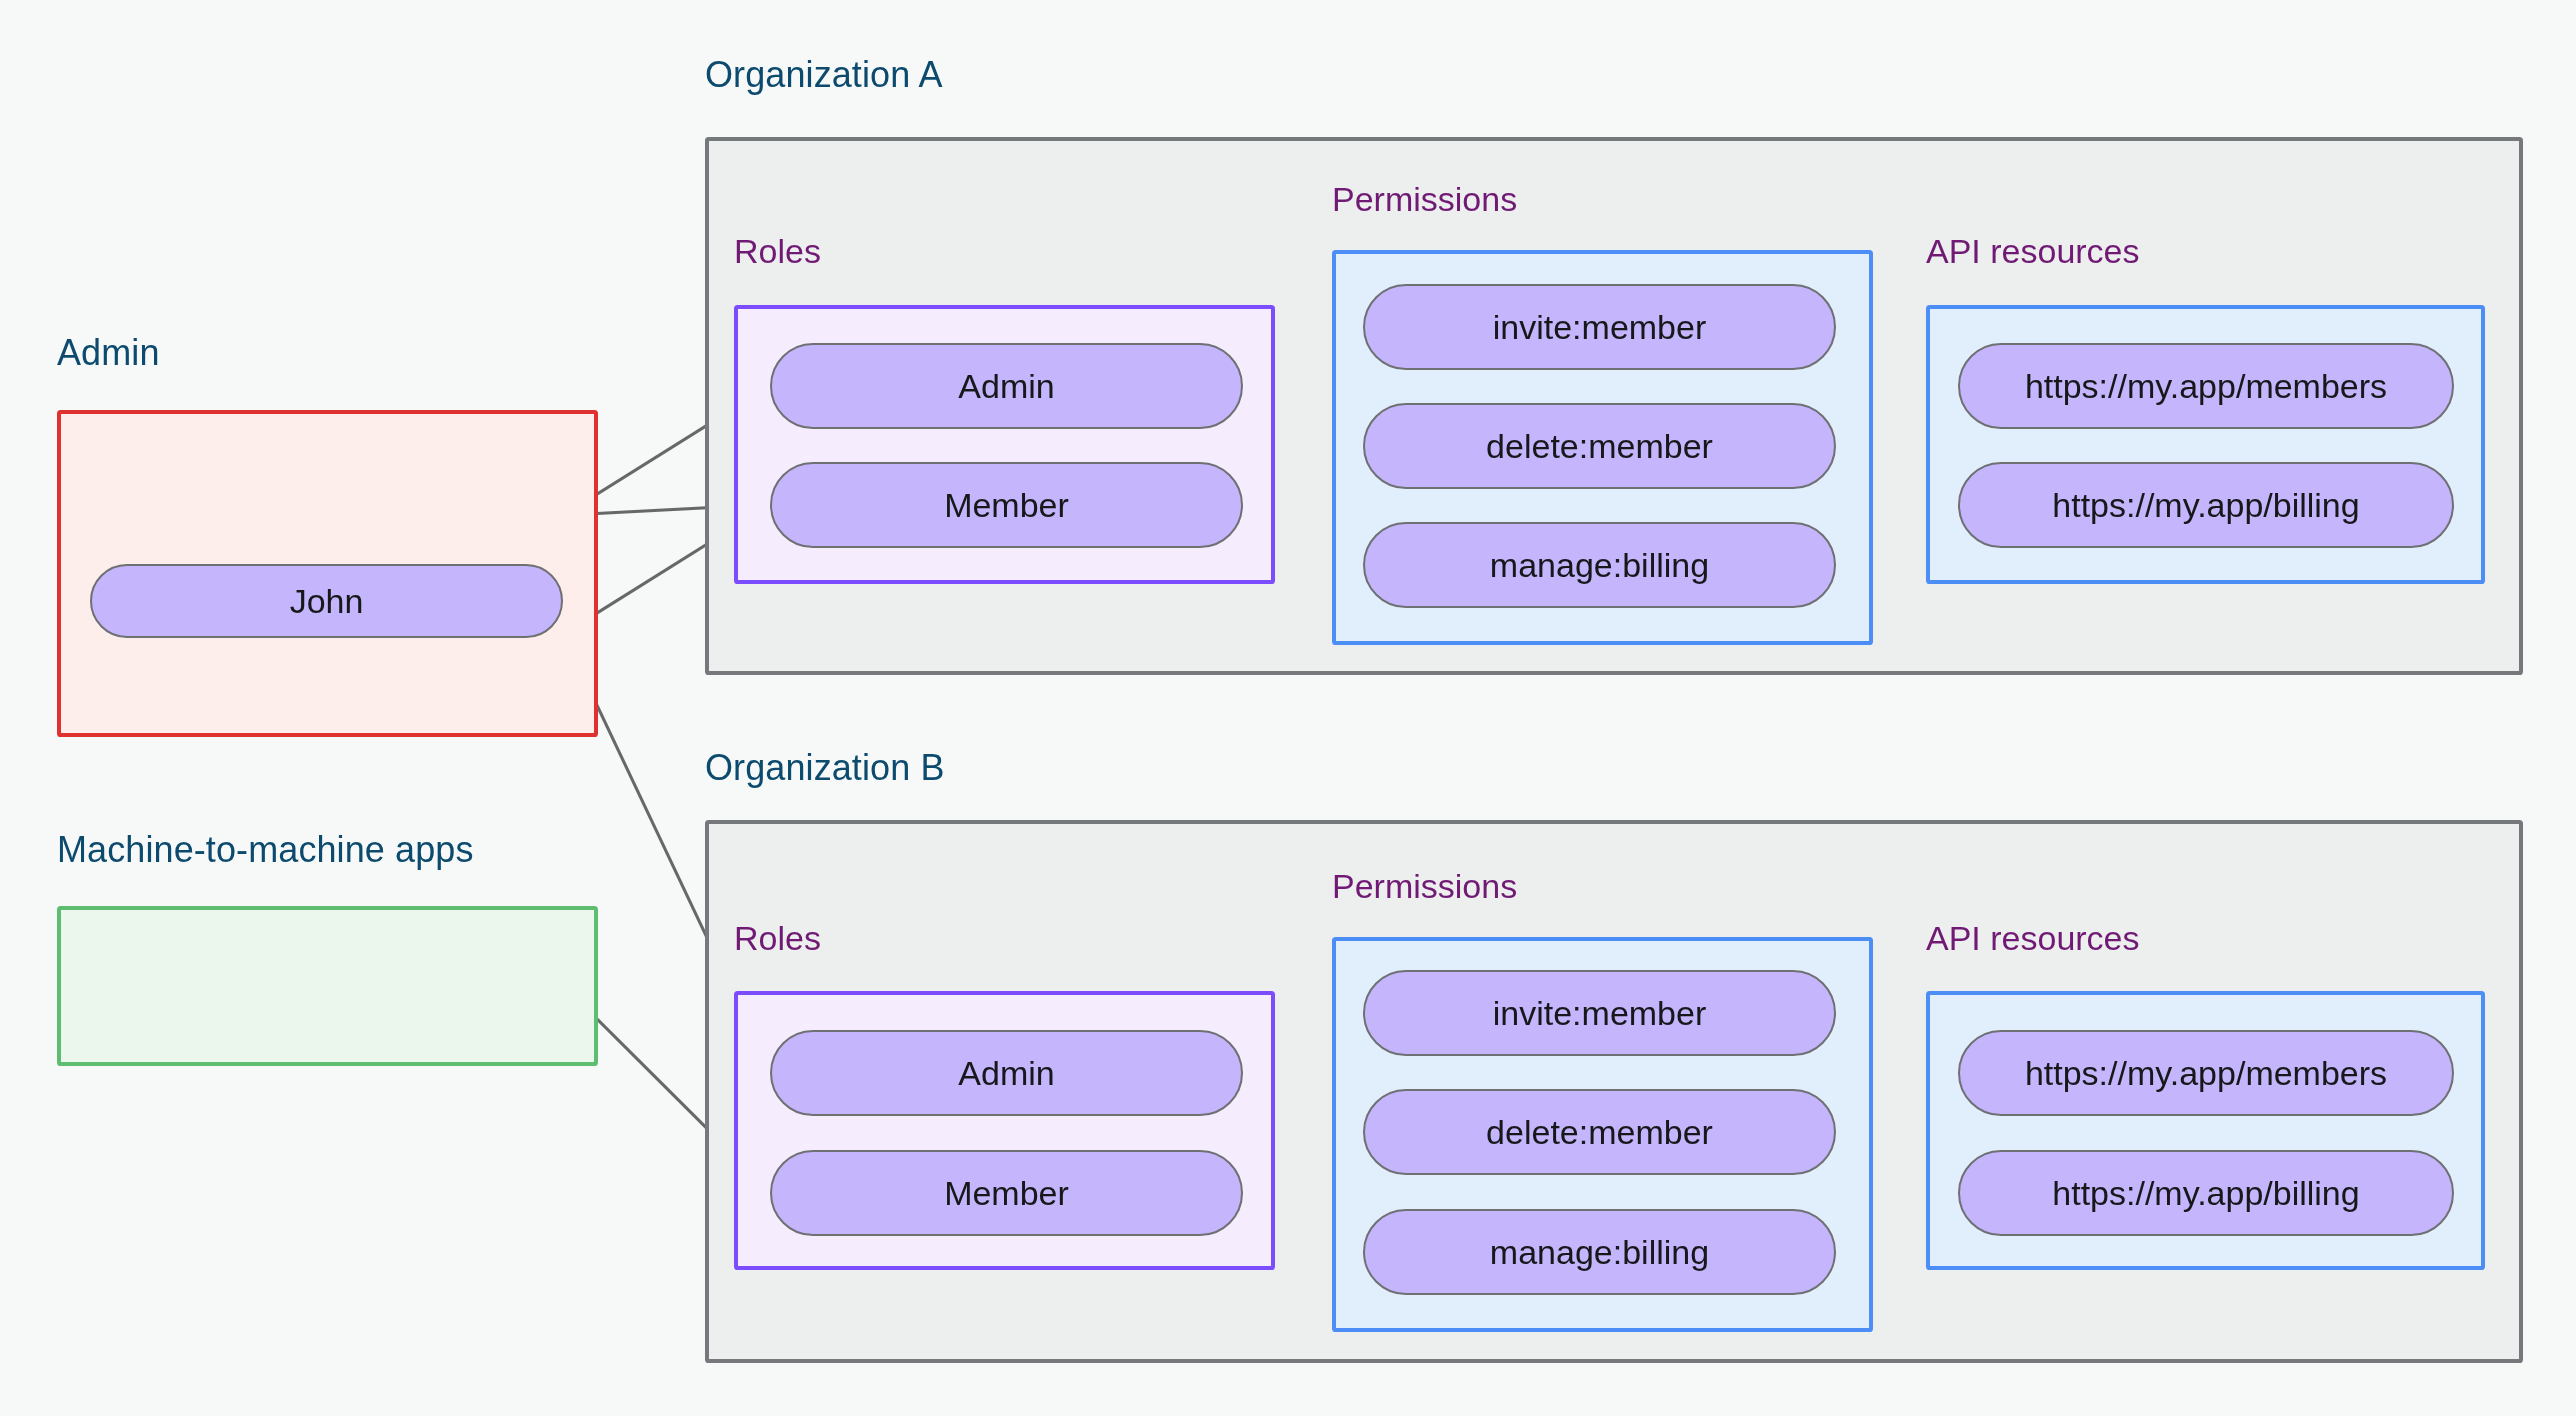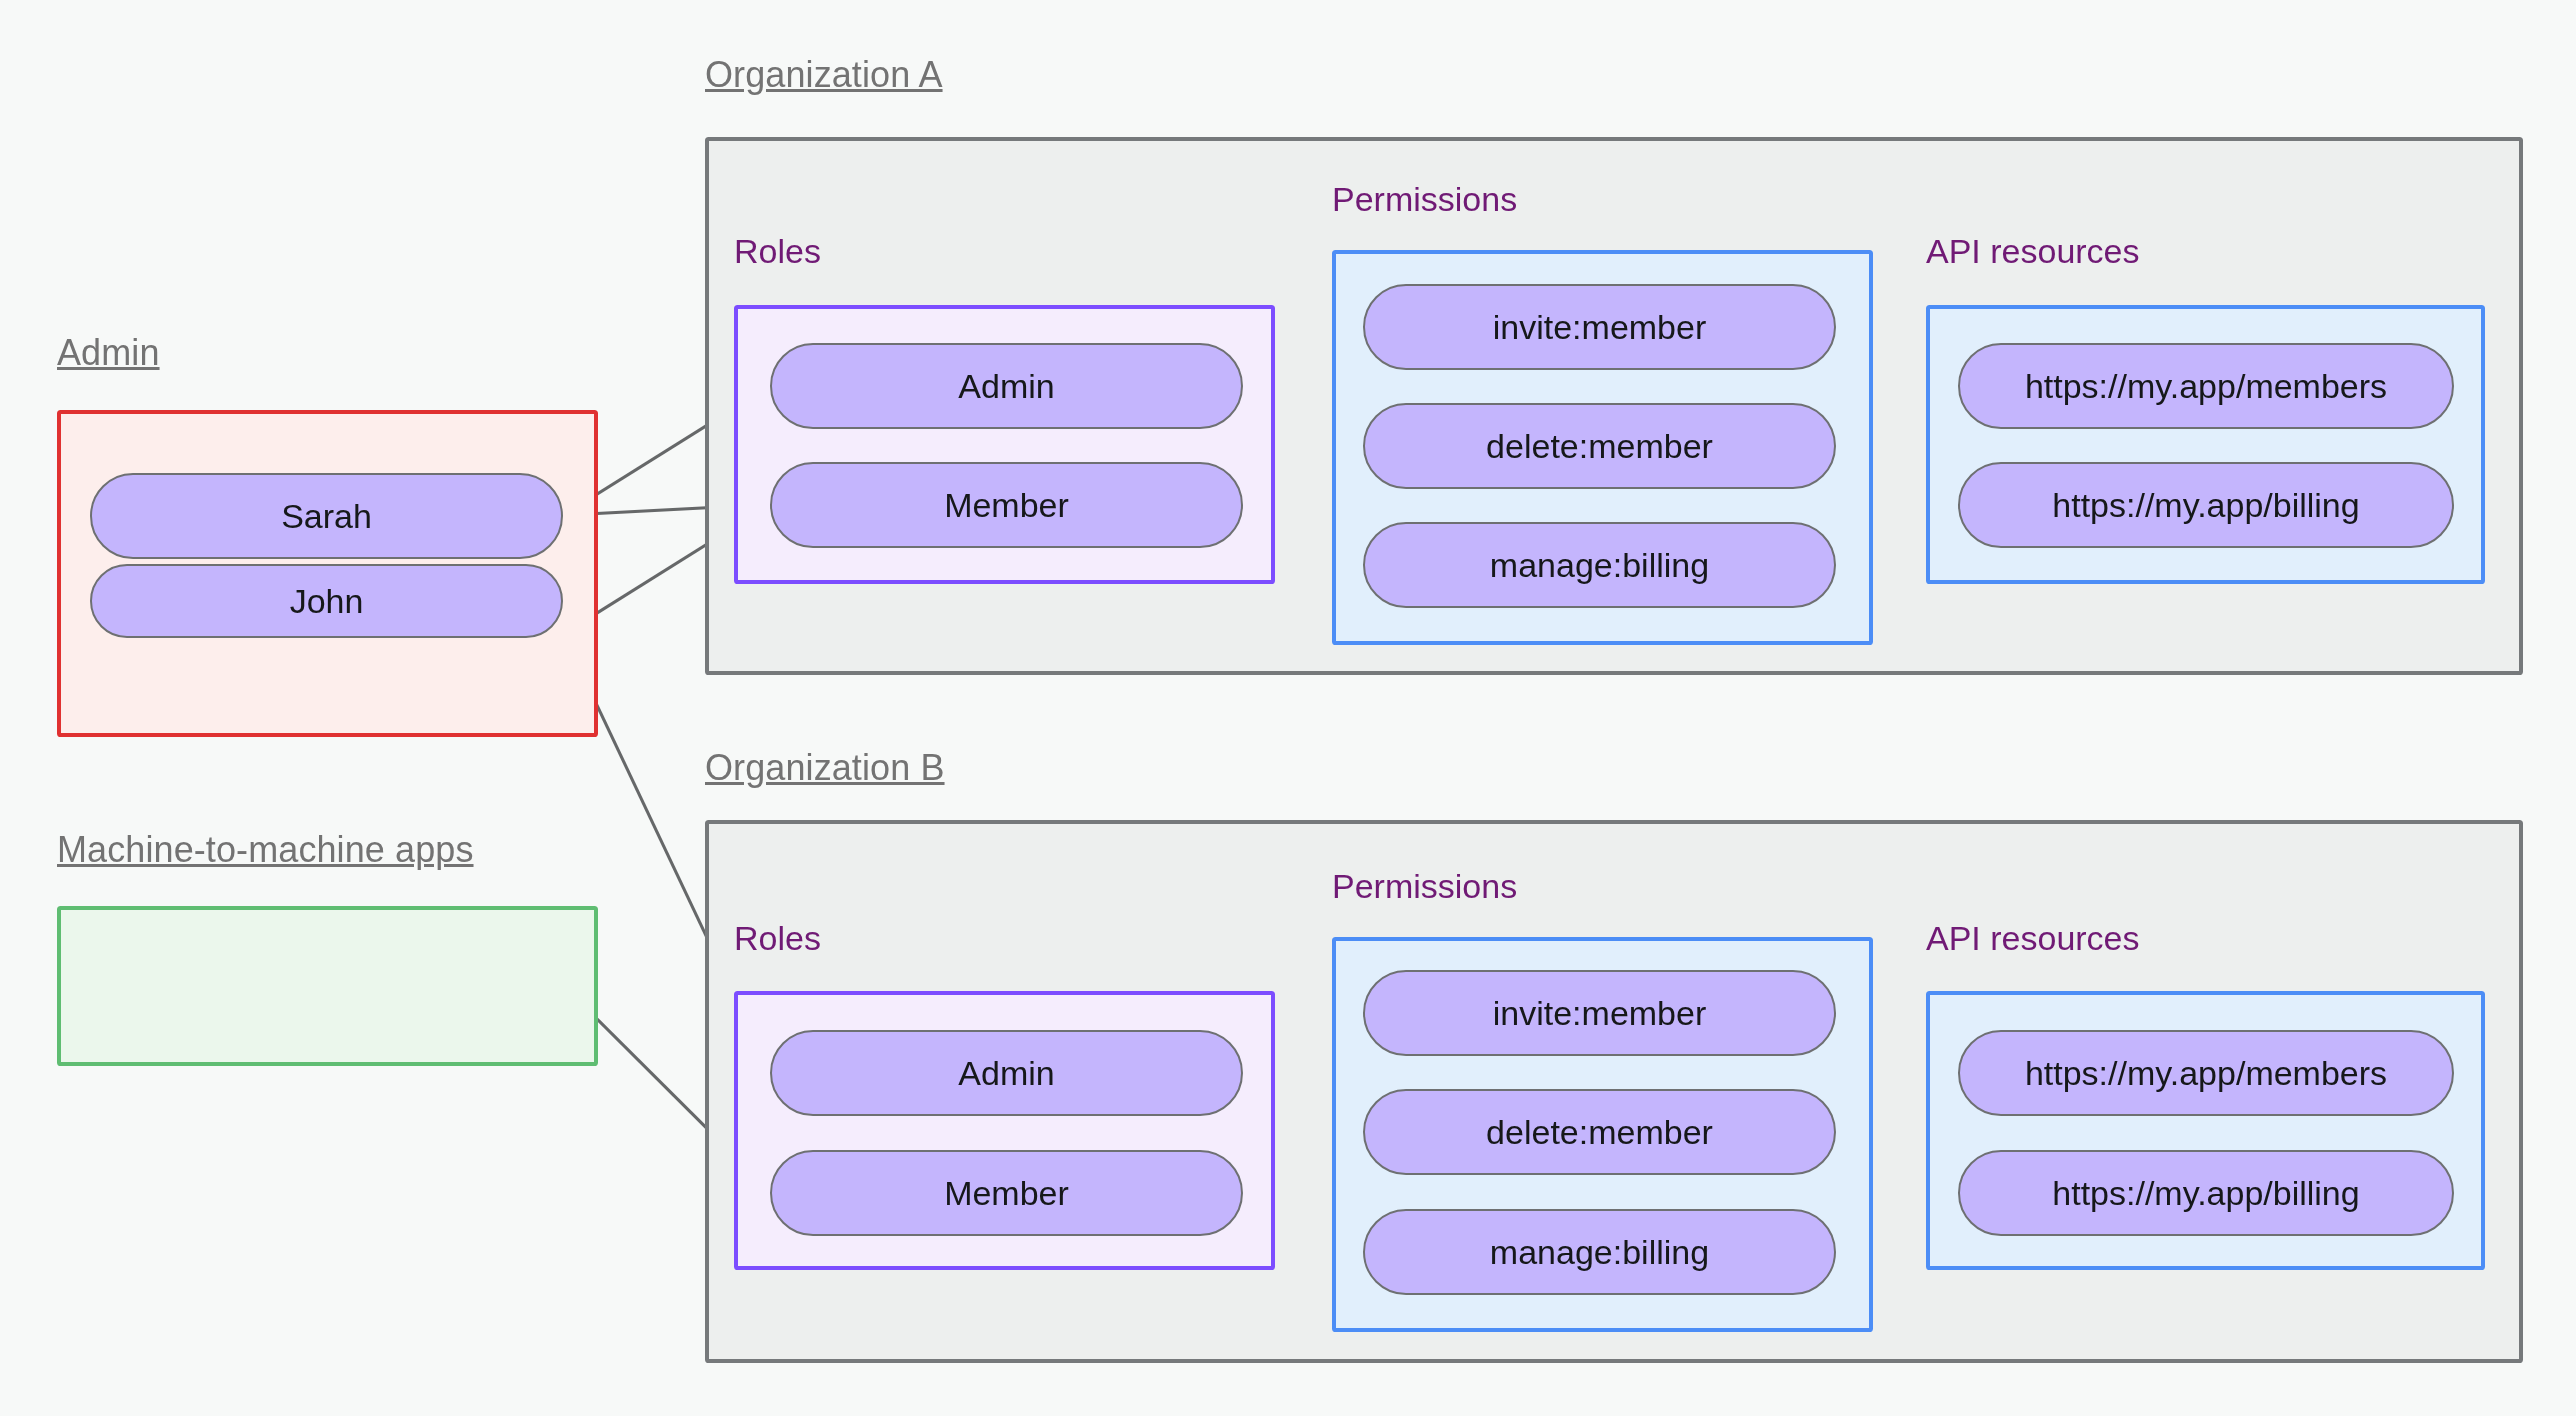--- a/index.html
+++ b/index.html
@@ -14,25 +14,24 @@
 
   
   #wires{position:absolute;left:0;top:0;width:2576px;height:1416px;z-index:1;pointer-events:none;}
   #wires line{stroke:#666869;stroke-width:3.4;}
   #wires circle{fill:#6c6e70;}
 
   
   .group-label{
     position:absolute;
     font-size:36px;
-    color:#737373;
+    color:#0c4a6e;
     letter-spacing:0.1px;
     white-space:nowrap;
     z-index:4;
-    text-decoration:underline;
   }
   .sub-label{
     position:absolute;
     font-size:34px;
     color:#701a75;
     white-space:nowrap;
     z-index:4;
   }
 
   
@@ -105,21 +104,20 @@
     <circle cx="2173" cy="428" r="12"></circle>
     <circle cx="2173" cy="560" r="12"></circle>
     <circle cx="2173" cy="1190" r="12"></circle>
     <circle cx="2173" cy="1323" r="12"></circle>
   </svg>
 
   <div class="group-label" style="left:57px;top:332px;">Admin</div>
 
   <div class="box red" style="left:57px;top:410px;width:541px;height:327px;"></div>
 
-  <div class="pill" style="left:90px;top:473px;width:473px;height:86px;">Sarah</div>
   <div class="pill" style="left:90px;top:564px;width:473px;height:74px;">John</div>
 
   <div class="group-label" style="left:57px;top:829px;">Machine-to-machine apps</div>
 
   <div class="box green" style="left:57px;top:906px;width:541px;height:160px;"></div>
 
 
   <div class="group-label" style="left:705px;top:54px;">Organization A</div>
 
   <div class="box org" style="left:705px;top:137px;width:1818px;height:538px;"></div>

